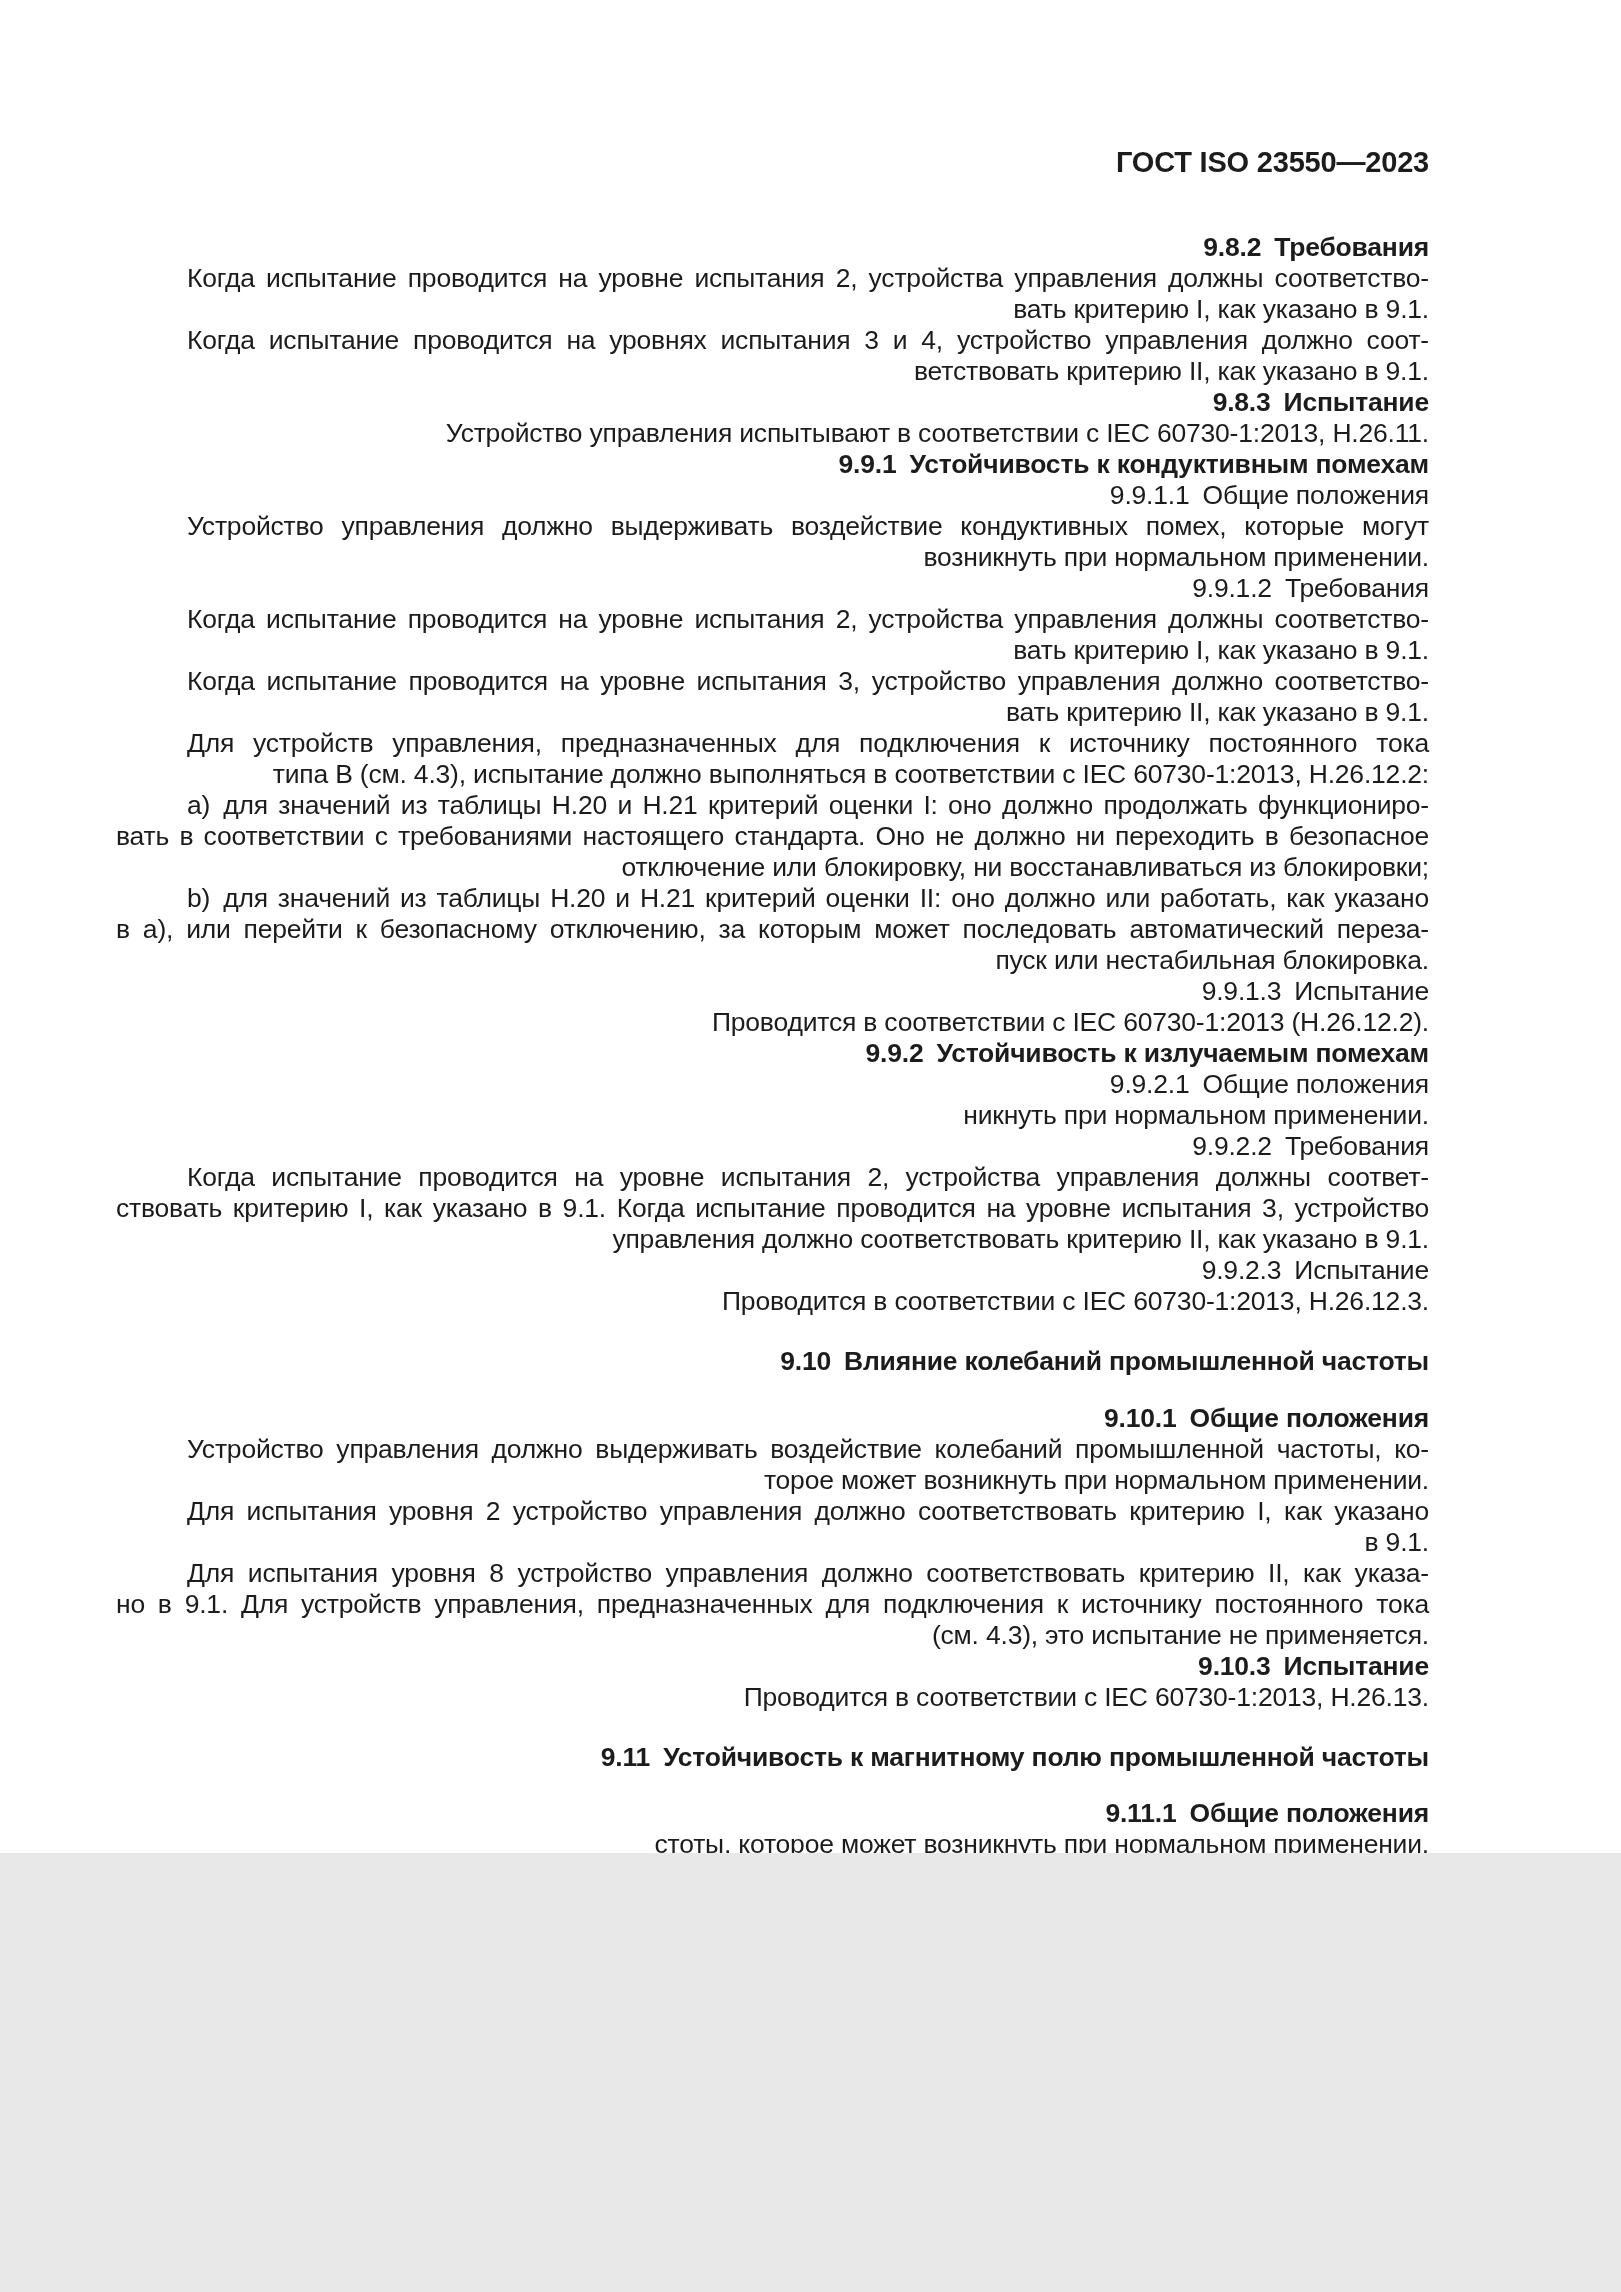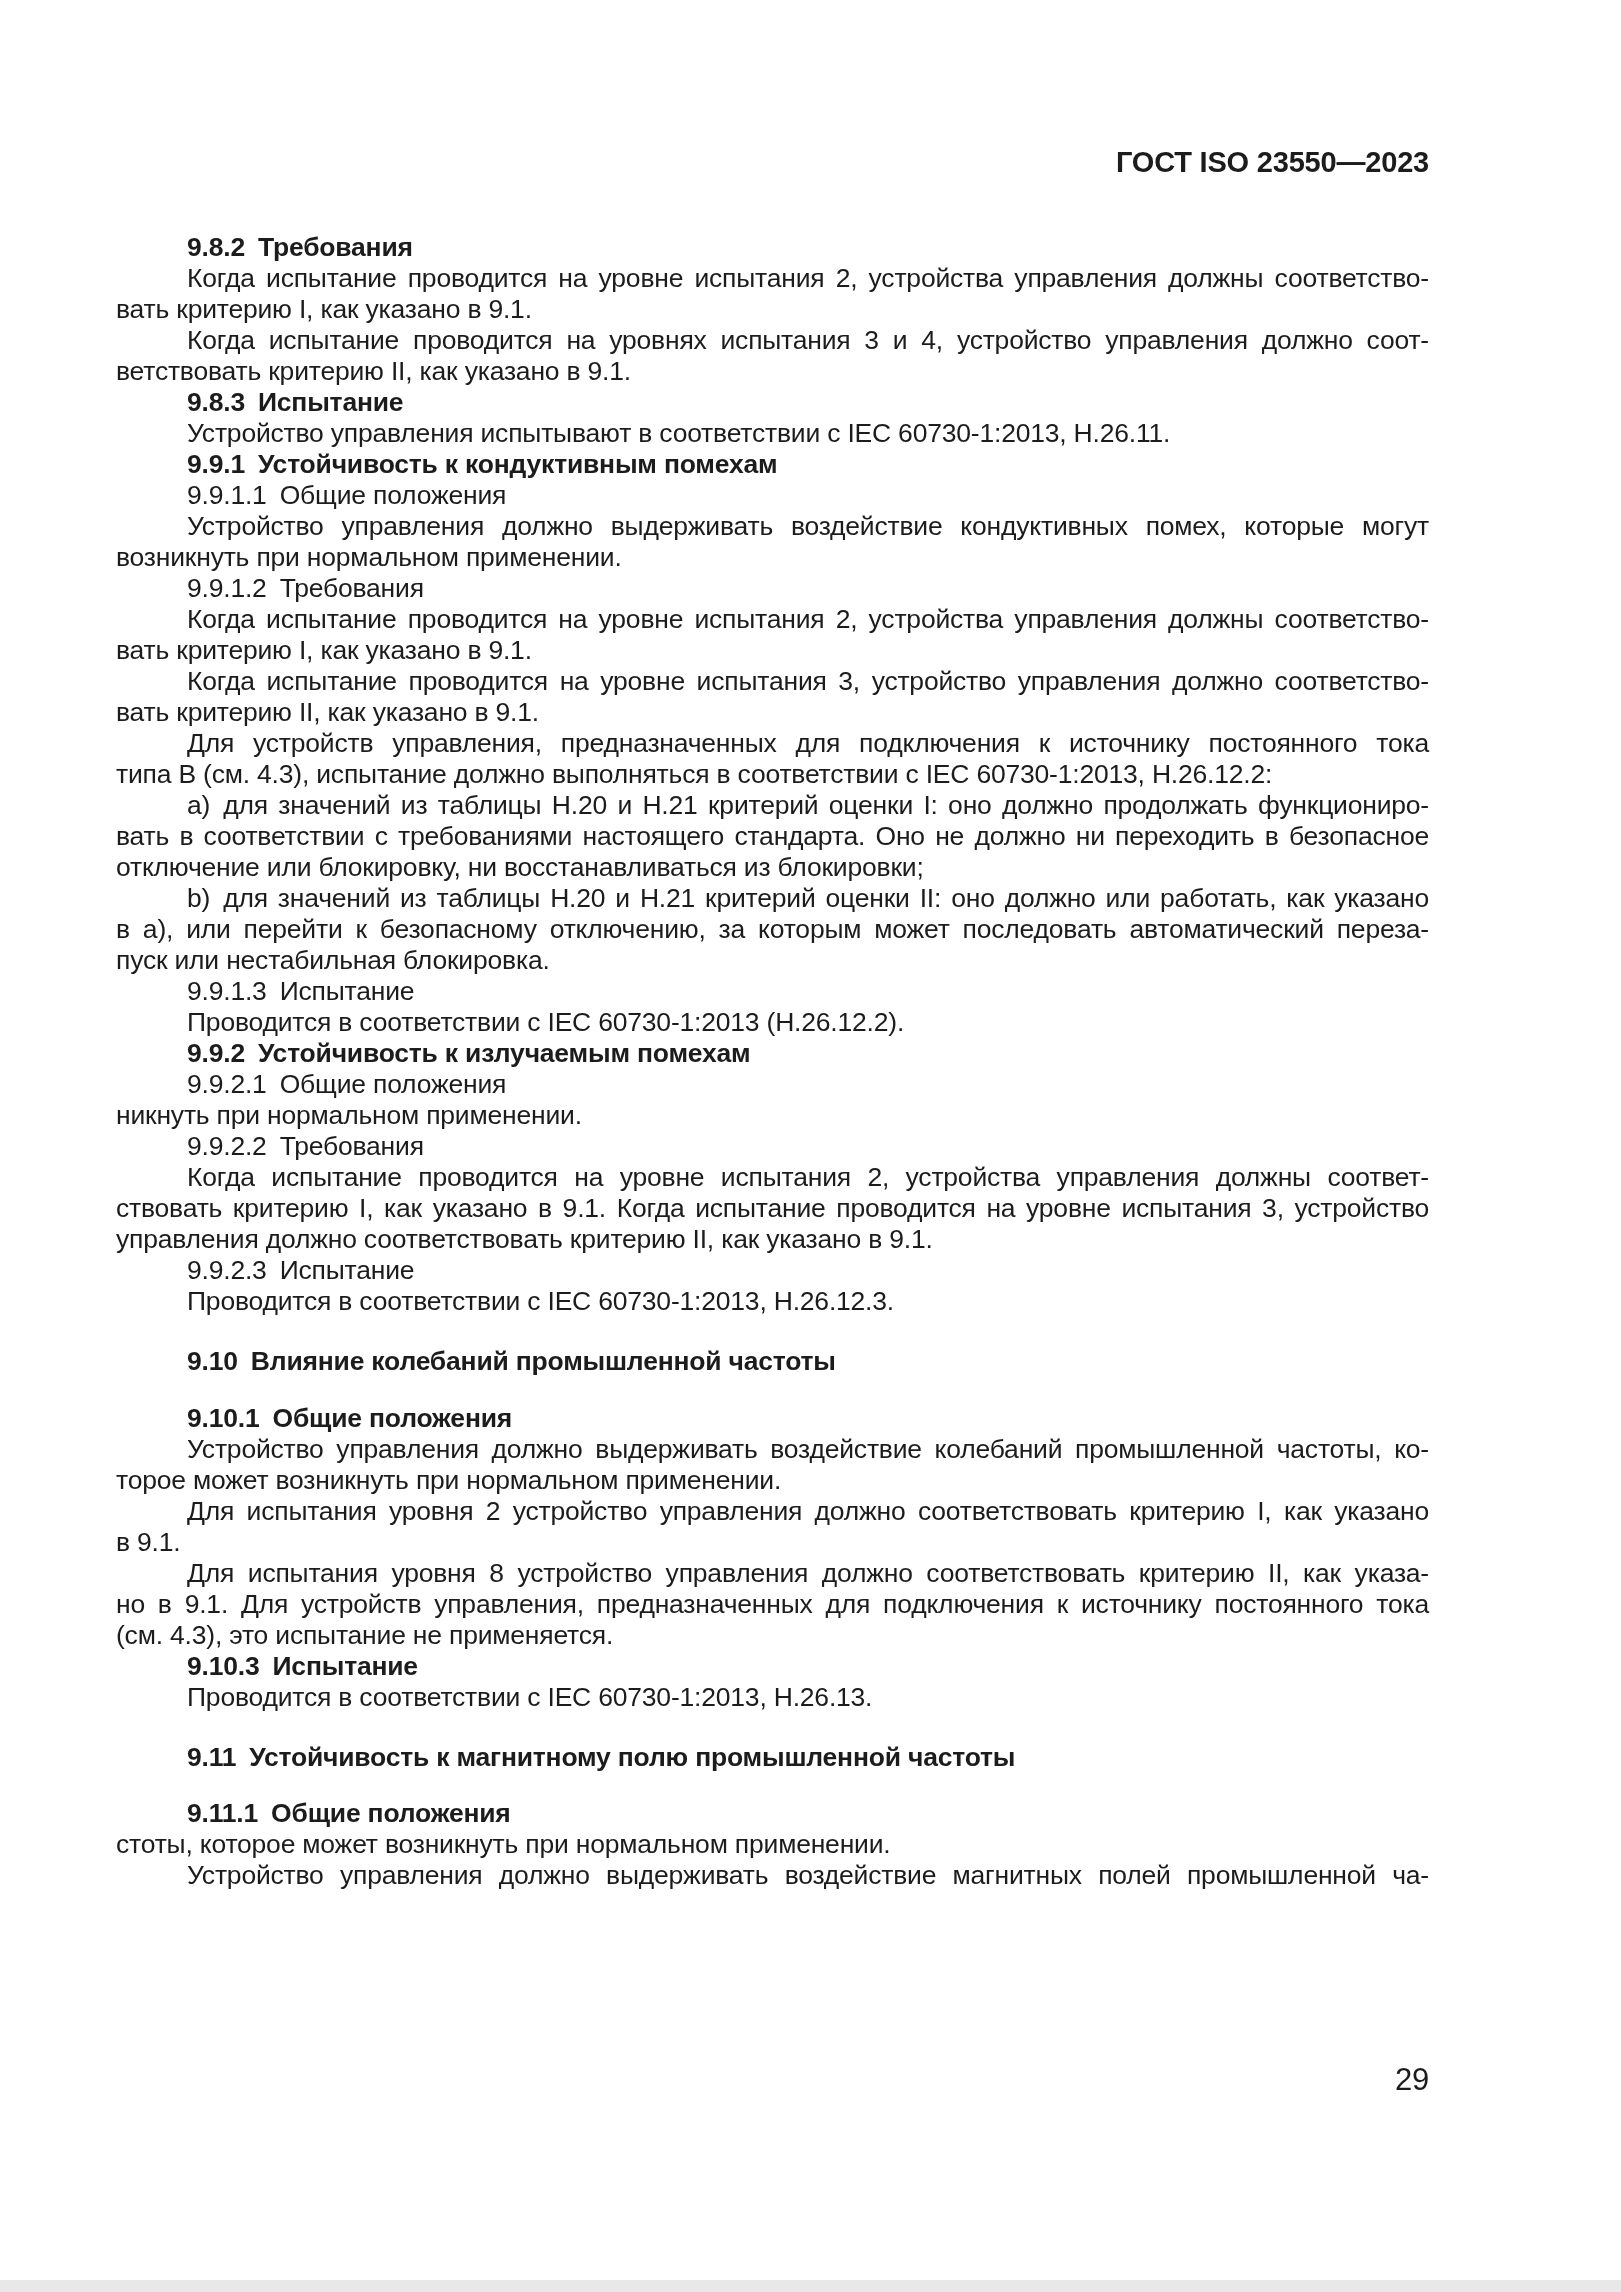--- a/index.html
+++ b/index.html
@@ -4,21 +4,21 @@
 <title>ГОСТ ISO 23550—2023 — страница 29</title>
 <style>
   html, body {
     margin: 0;
     padding: 0;
     background: #e8e8e8;
   }
   .page {
     position: relative;
     width: 1621px;
-    height: 2280px;
+    height: 1853px;
     margin: 0 auto;
     background: #ffffff;
     color: #1c1c1c;
     font-family: "Liberation Sans", sans-serif;
     letter-spacing: -0.2px;
     overflow: hidden;
   }
   .running-header {
     position: absolute;
     top: 147px;
@@ -42,21 +42,21 @@
     margin-top: 29px;
     margin-bottom: 25.5px;
     font-weight: 700;
   }
   .blk.h3 { font-weight: 700; }
   .blk.h4 { font-weight: 400; }
   .ln {
     height: 31px;
     line-height: 31px;
     white-space: nowrap;
-    text-align: left;
+    text-align: right;
   }
   .ln.first { text-indent: 71px; }
   .ln.just {
     text-align: justify;
     text-align-last: justify;
   }
   .page-number {
     position: absolute;
     top: 2064px;
     left: 116px;

